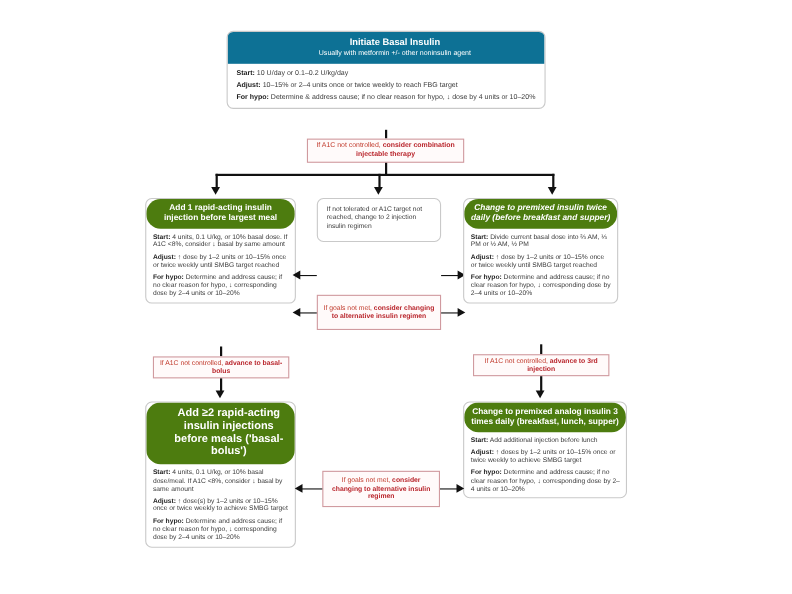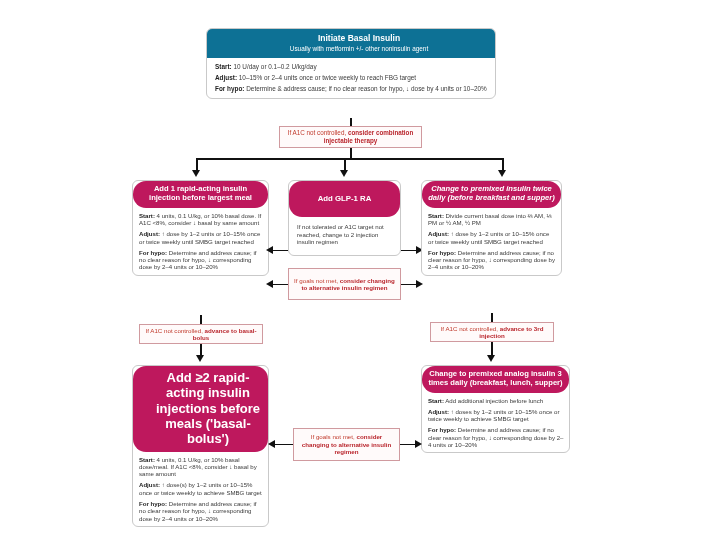--- a/index.html
+++ b/index.html
@@ -7,21 +7,21 @@
     width:720px;height:540px;background:#ffffff;
     font-family:"Liberation Sans", sans-serif;
     overflow:hidden;
   }
   #canvas{position:relative;width:720px;height:540px;}
 
   
   .card{position:absolute;box-sizing:border-box;border:1px solid #c9c9c9;border-radius:6px;background:#fff;overflow:hidden;}
   .card .hdr{color:#ffffff;text-align:center;font-weight:bold;line-height:1.18;padding:4px 4px 5px 4px;}
   .hdr.teal{background:#0d7195;}
-  .hdr.green{background:#be185d;border-radius:13px;}
+  .hdr.green{background:#4d7c0f;border-radius:13px;}
   .card .body{padding:4px 5px 4px 6px;color:#3b3b3b;}
   .card .body p{margin:0 0 3.5px 0;line-height:1.22;}
   .card .body p:last-child{margin-bottom:0;}
   .card .body b{color:#1d1d1d;}
 
   .sub{font-weight:normal;display:block;}
 
   
   .note{position:absolute;box-sizing:border-box;border:1px solid #d09a9f;background:#fffafa;
         color:#c0392b;text-align:center;display:flex;align-items:center;justify-content:center;
@@ -69,21 +69,20 @@
   <div class="card" style="left:132px;top:180px;width:137px;">
     <div class="hdr green" style="font-size:7.6px;padding:4px 8px 5px 8px;">Add 1 rapid-acting insulin injection before largest meal</div>
     <div class="body" style="font-size:6.1px;">
       <p><b>Start:</b><span> 4 units, 0.1 U/kg, or 10% basal dose. If A1C &lt;8%, consider ↓ basal by same amount</span></p>
       <p><b>Adjust:</b><span> ↑ dose by 1–2 units or 10–15% once or twice weekly until SMBG target reached</span></p>
       <p><b>For hypo:</b><span> Determine and address cause; if no clear reason for hypo, ↓ corresponding dose by 2–4 units or 10–20%</span></p>
     </div>
   </div>
 
   <div class="card" style="left:288px;top:180px;width:113px;">
-    <div class="hdr green" style="font-size:7.8px;padding:13px 6px 14px 6px;">Add GLP-1 RA</div>
     <div class="body" style="font-size:6.1px;padding:6px 8px 10px 8px;">
       <p>If not tolerated or A1C target not reached, change to 2 injection insulin regimen</p>
     </div>
   </div>
 
   <div class="ln" style="left:272px;top:249.5px;width:16px;height:1.5px;"></div>
   <div class="arrow-l" style="left:266px;top:246px;"></div>
   <div class="ln" style="left:401px;top:249.5px;width:16px;height:1.5px;"></div>
   <div class="arrow-r" style="left:416px;top:246px;"></div>
 
@@ -113,21 +112,21 @@
   <div class="arrow-d" style="left:196px;top:355px;"></div>
 
   <div class="ln" style="left:491px;top:313px;width:1.5px;height:9px;"></div>
   <div class="note" style="left:430px;top:322px;width:124px;height:20px;font-size:6.2px;">
     <span><span>If A1C not controlled, </span><b>advance to 3rd injection</b></span>
   </div>
   <div class="ln" style="left:491px;top:342px;width:1.5px;height:14px;"></div>
   <div class="arrow-d" style="left:487px;top:355px;"></div>
 
   <div class="card" style="left:132px;top:365px;width:137px;">
-    <div class="hdr green" style="font-size:13px;padding:4px 5px 5px 20px;">Add ≥2 rapid-acting insulin injections before meals ('basal-bolus')</div>
+    <div class="hdr green" style="font-size:10px;padding:4px 5px 5px 20px;">Add ≥2 rapid-acting insulin injections before meals ('basal-bolus')</div>
     <div class="body" style="font-size:6.1px;">
       <p><b>Start:</b><span> 4 units, 0.1 U/kg, or 10% basal dose/meal. If A1C &lt;8%, consider ↓ basal by same amount</span></p>
       <p><b>Adjust:</b><span> ↑ dose(s) by 1–2 units or 10–15% once or twice weekly to achieve SMBG target</span></p>
       <p><b>For hypo:</b><span> Determine and address cause; if no clear reason for hypo, ↓ corresponding dose by 2–4 units or 10–20%</span></p>
     </div>
   </div>
 
   <div class="card" style="left:421px;top:365px;width:149px;">
     <div class="hdr green" style="font-size:7.6px;padding:4px 4px 5px 4px;">Change to premixed analog insulin 3 times daily (breakfast, lunch, supper)</div>
     <div class="body" style="font-size:6.1px;">

